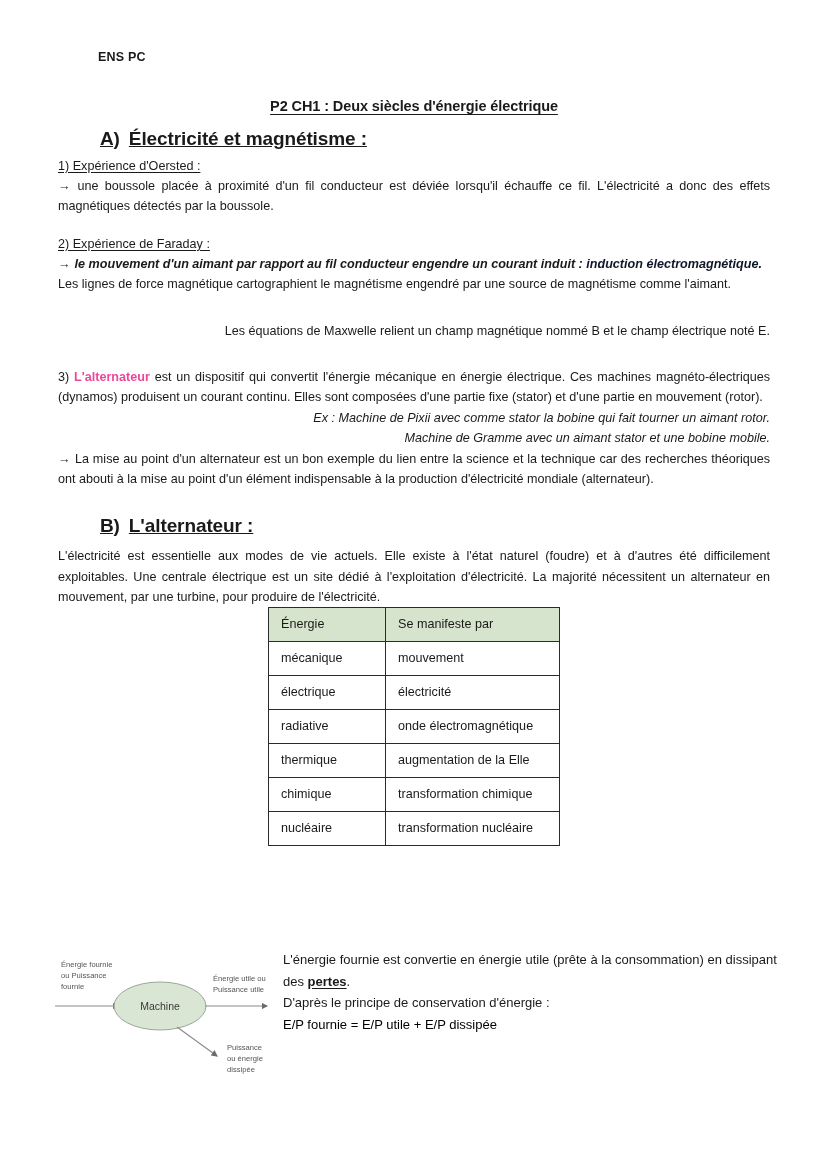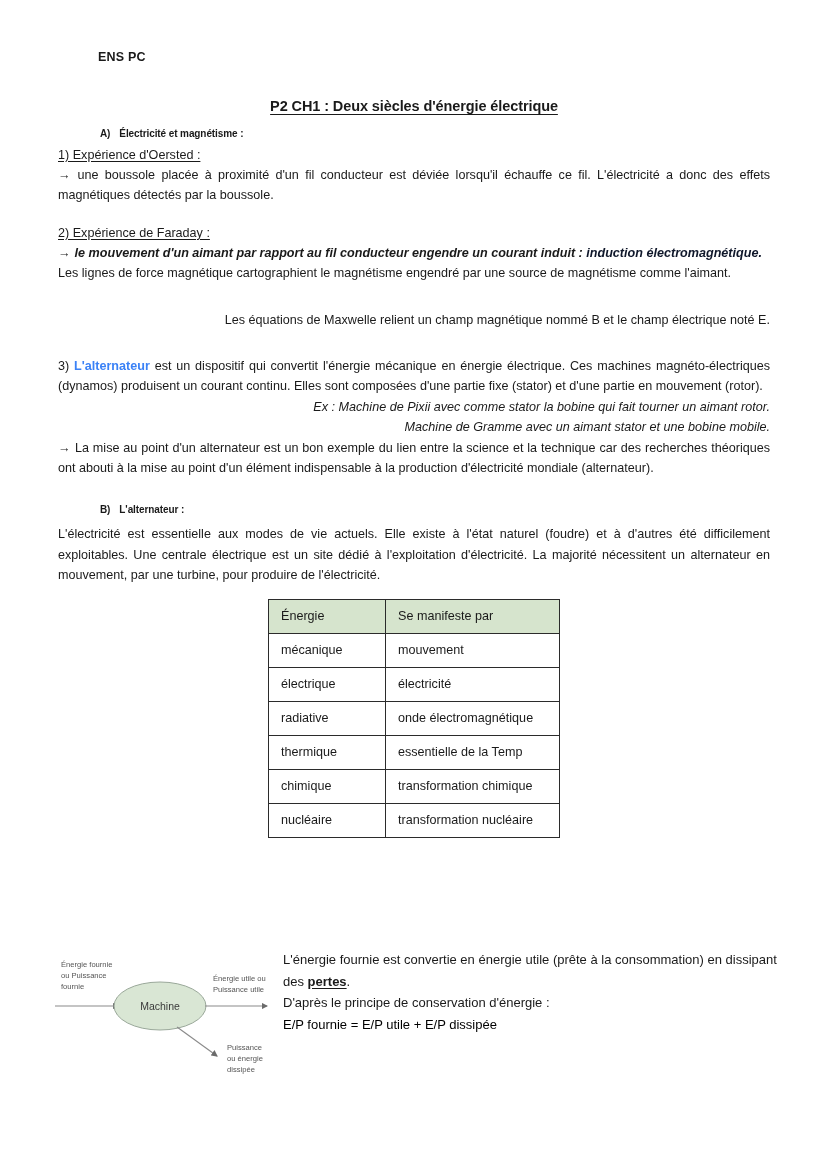--- a/index.html
+++ b/index.html
@@ -43,24 +43,25 @@
     text-align: center;
     font-size: 14.5px;
     font-weight: bold;
     text-decoration: underline;
     text-underline-offset: 3px;
     margin: 0 0 14px 0;
     letter-spacing: -0.1px;
   }
 
   .section-head {
-    font-size: 10px;
+    font-size: 19px;
     font-weight: bold;
     margin: 0 0 9px 42px;
     letter-spacing: -0.1px;
+    text-decoration: underline;
   }
   .section-head .lett { margin-right: 9px; }
 
   .sub-head {
     font-size: 12.6px;
     text-decoration: underline;
     text-underline-offset: 2px;
     margin: 0 0 3px 0;
   }
 
@@ -74,28 +75,27 @@
   p.body.noj { text-align: right; }
   .gap-m { height: 20px; }
   .gap-l { height: 26px; }
 
   .arrow { letter-spacing: 0.5px; }
 
   .red { color: #000000; }
   .bold { font-weight: bold; }
   .ital { font-style: italic; }
   .redboldital { color: #0f172a; font-weight: bold; font-style: italic; }
-  .redbold { color: #3b82f6; font-weight: bold; }
+  .redbold { color: #ec4899; font-weight: bold; }
   .uline { text-decoration: underline; text-underline-offset: 2px; }
 
   
   .table-wrap {
     display: flex;
     justify-content: center;
-    margin-top: 14px;
   }
   table.energy {
     border-collapse: collapse;
     font-size: 12.6px;
     width: 291px;
     table-layout: fixed;
   }
   table.energy th, table.energy td {
     border: 1px solid #2b2b2b;
     padding: 7px 9px 8px 12px;
@@ -202,21 +202,21 @@
           <tr>
             <td>électrique</td>
             <td>électricité</td>
           </tr>
           <tr>
             <td>radiative</td>
             <td>onde électromagnétique</td>
           </tr>
           <tr>
             <td>thermique</td>
-            <td>essentielle de la Temp</td>
+            <td>augmentation de la Elle</td>
           </tr>
           <tr>
             <td>chimique</td>
             <td>transformation chimique</td>
           </tr>
           <tr>
             <td>nucléaire</td>
             <td>transformation nucléaire</td>
           </tr>
         </tbody>

